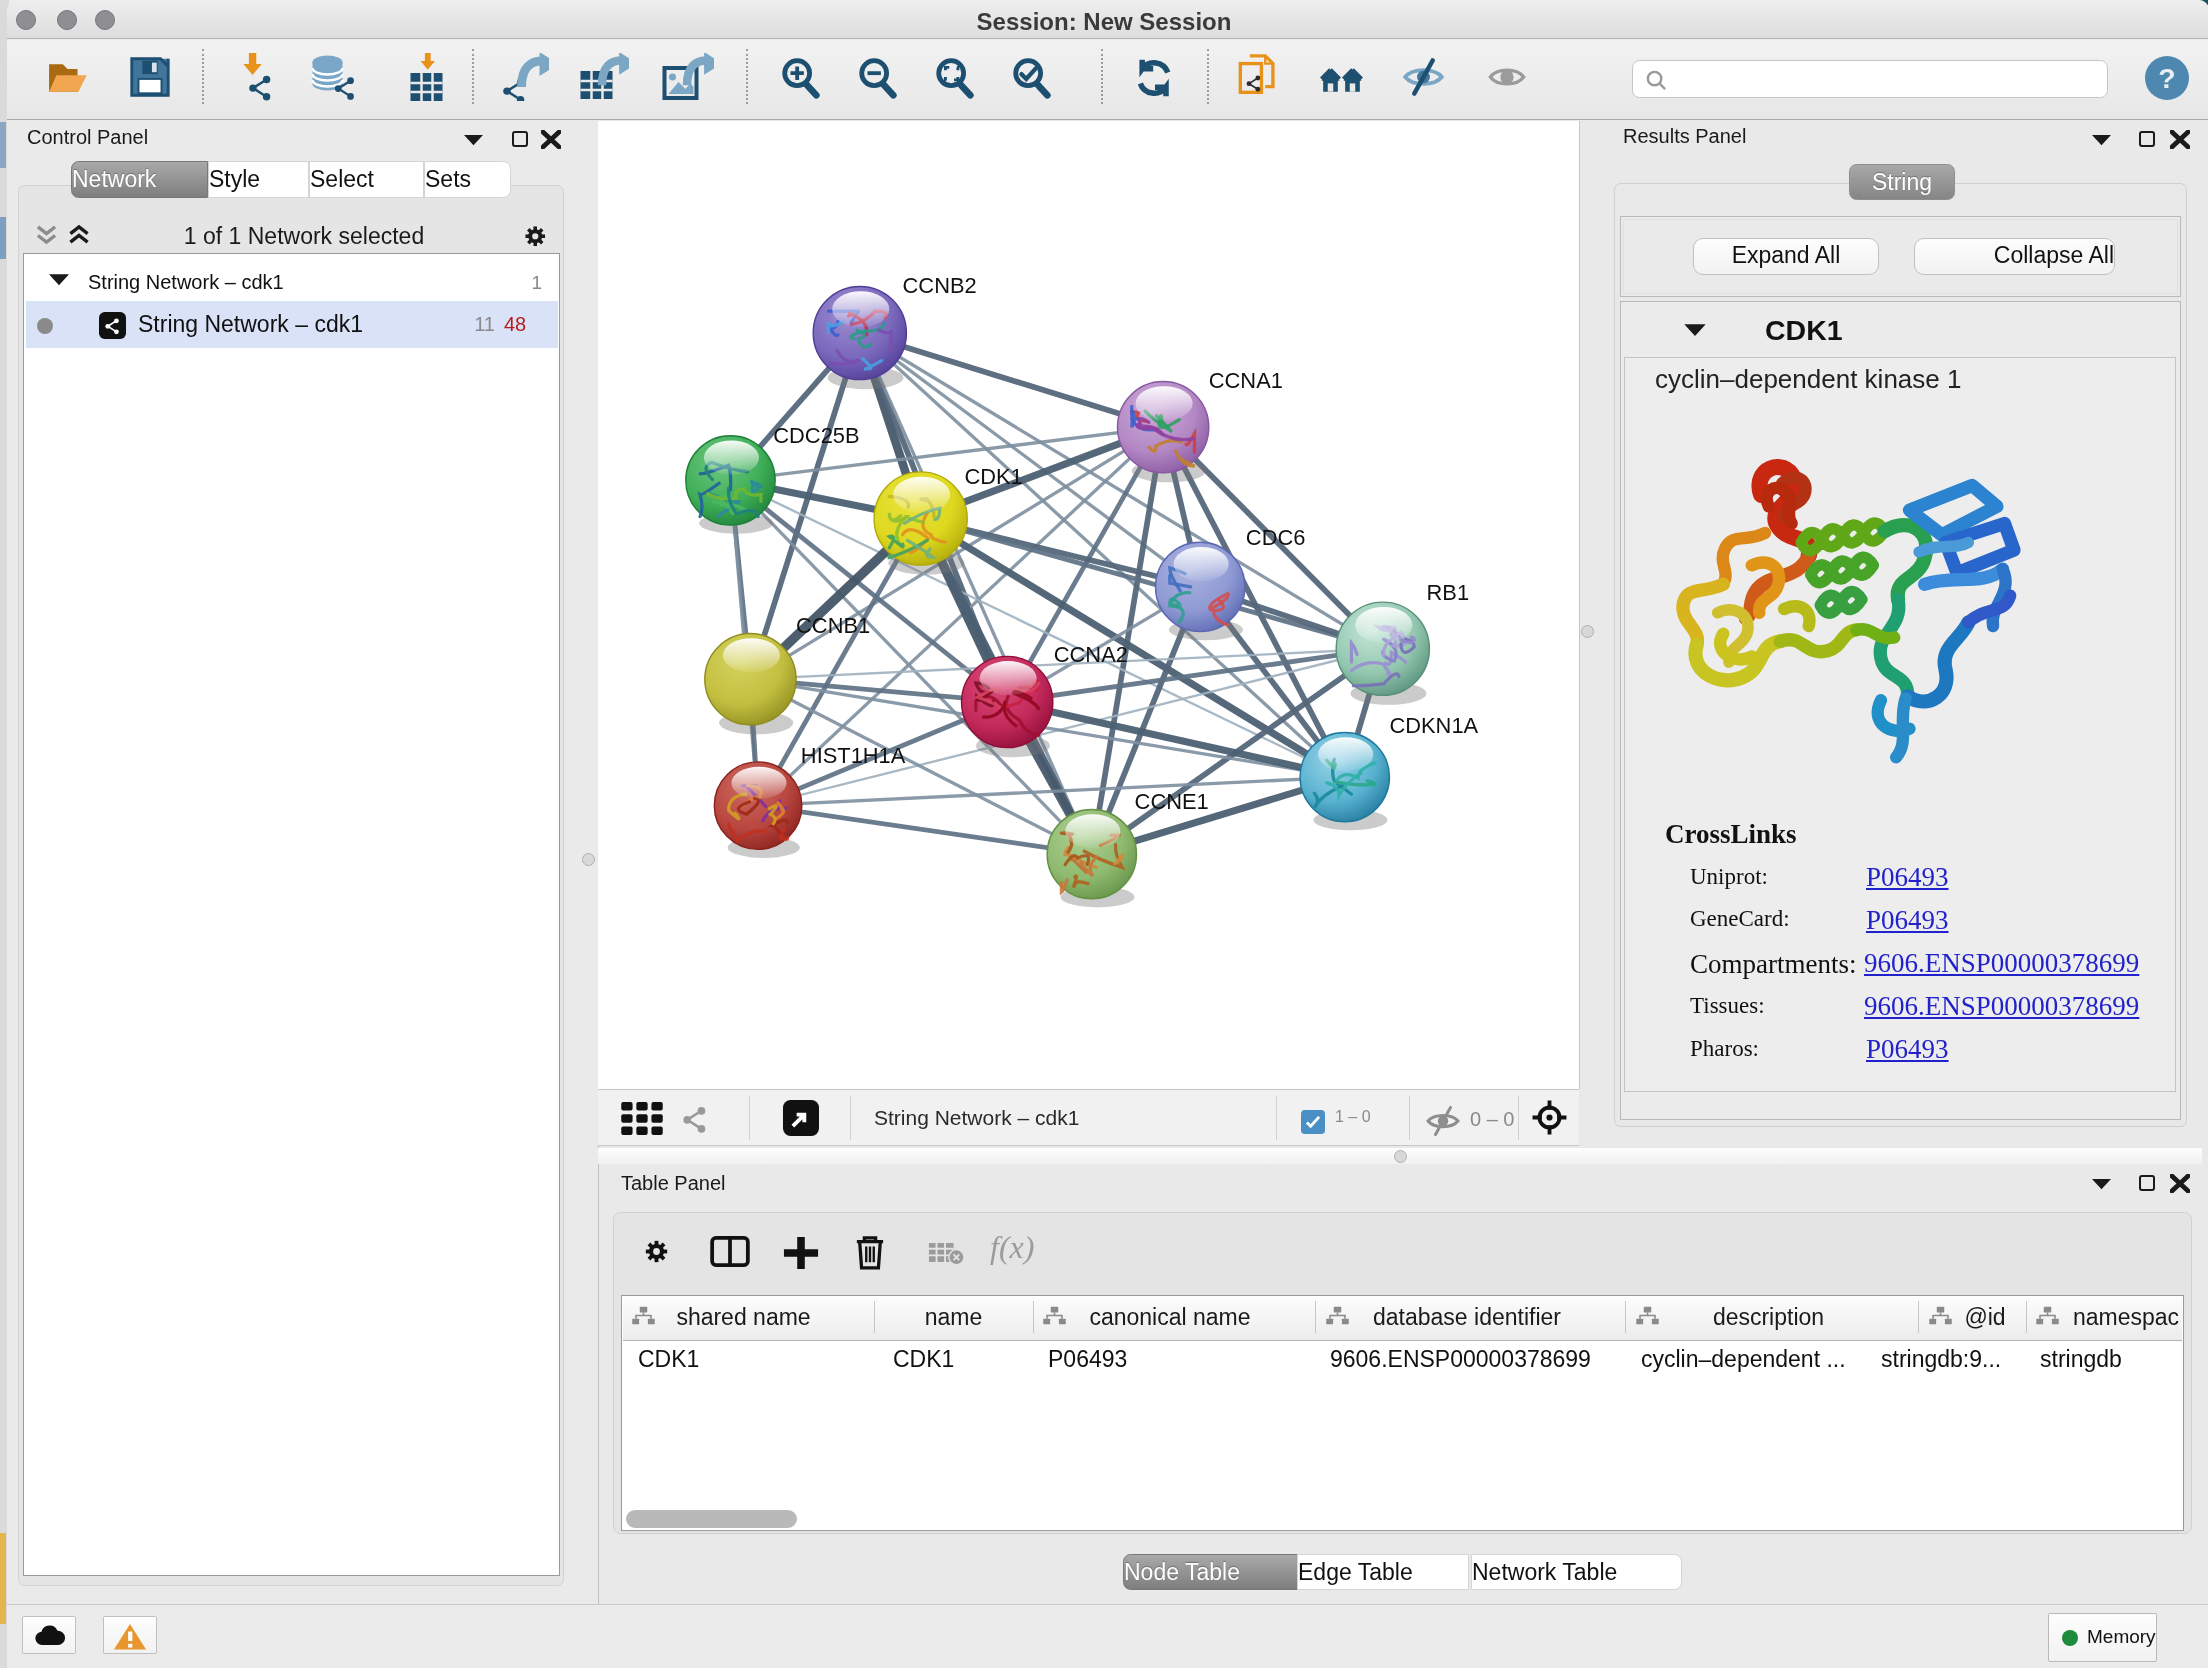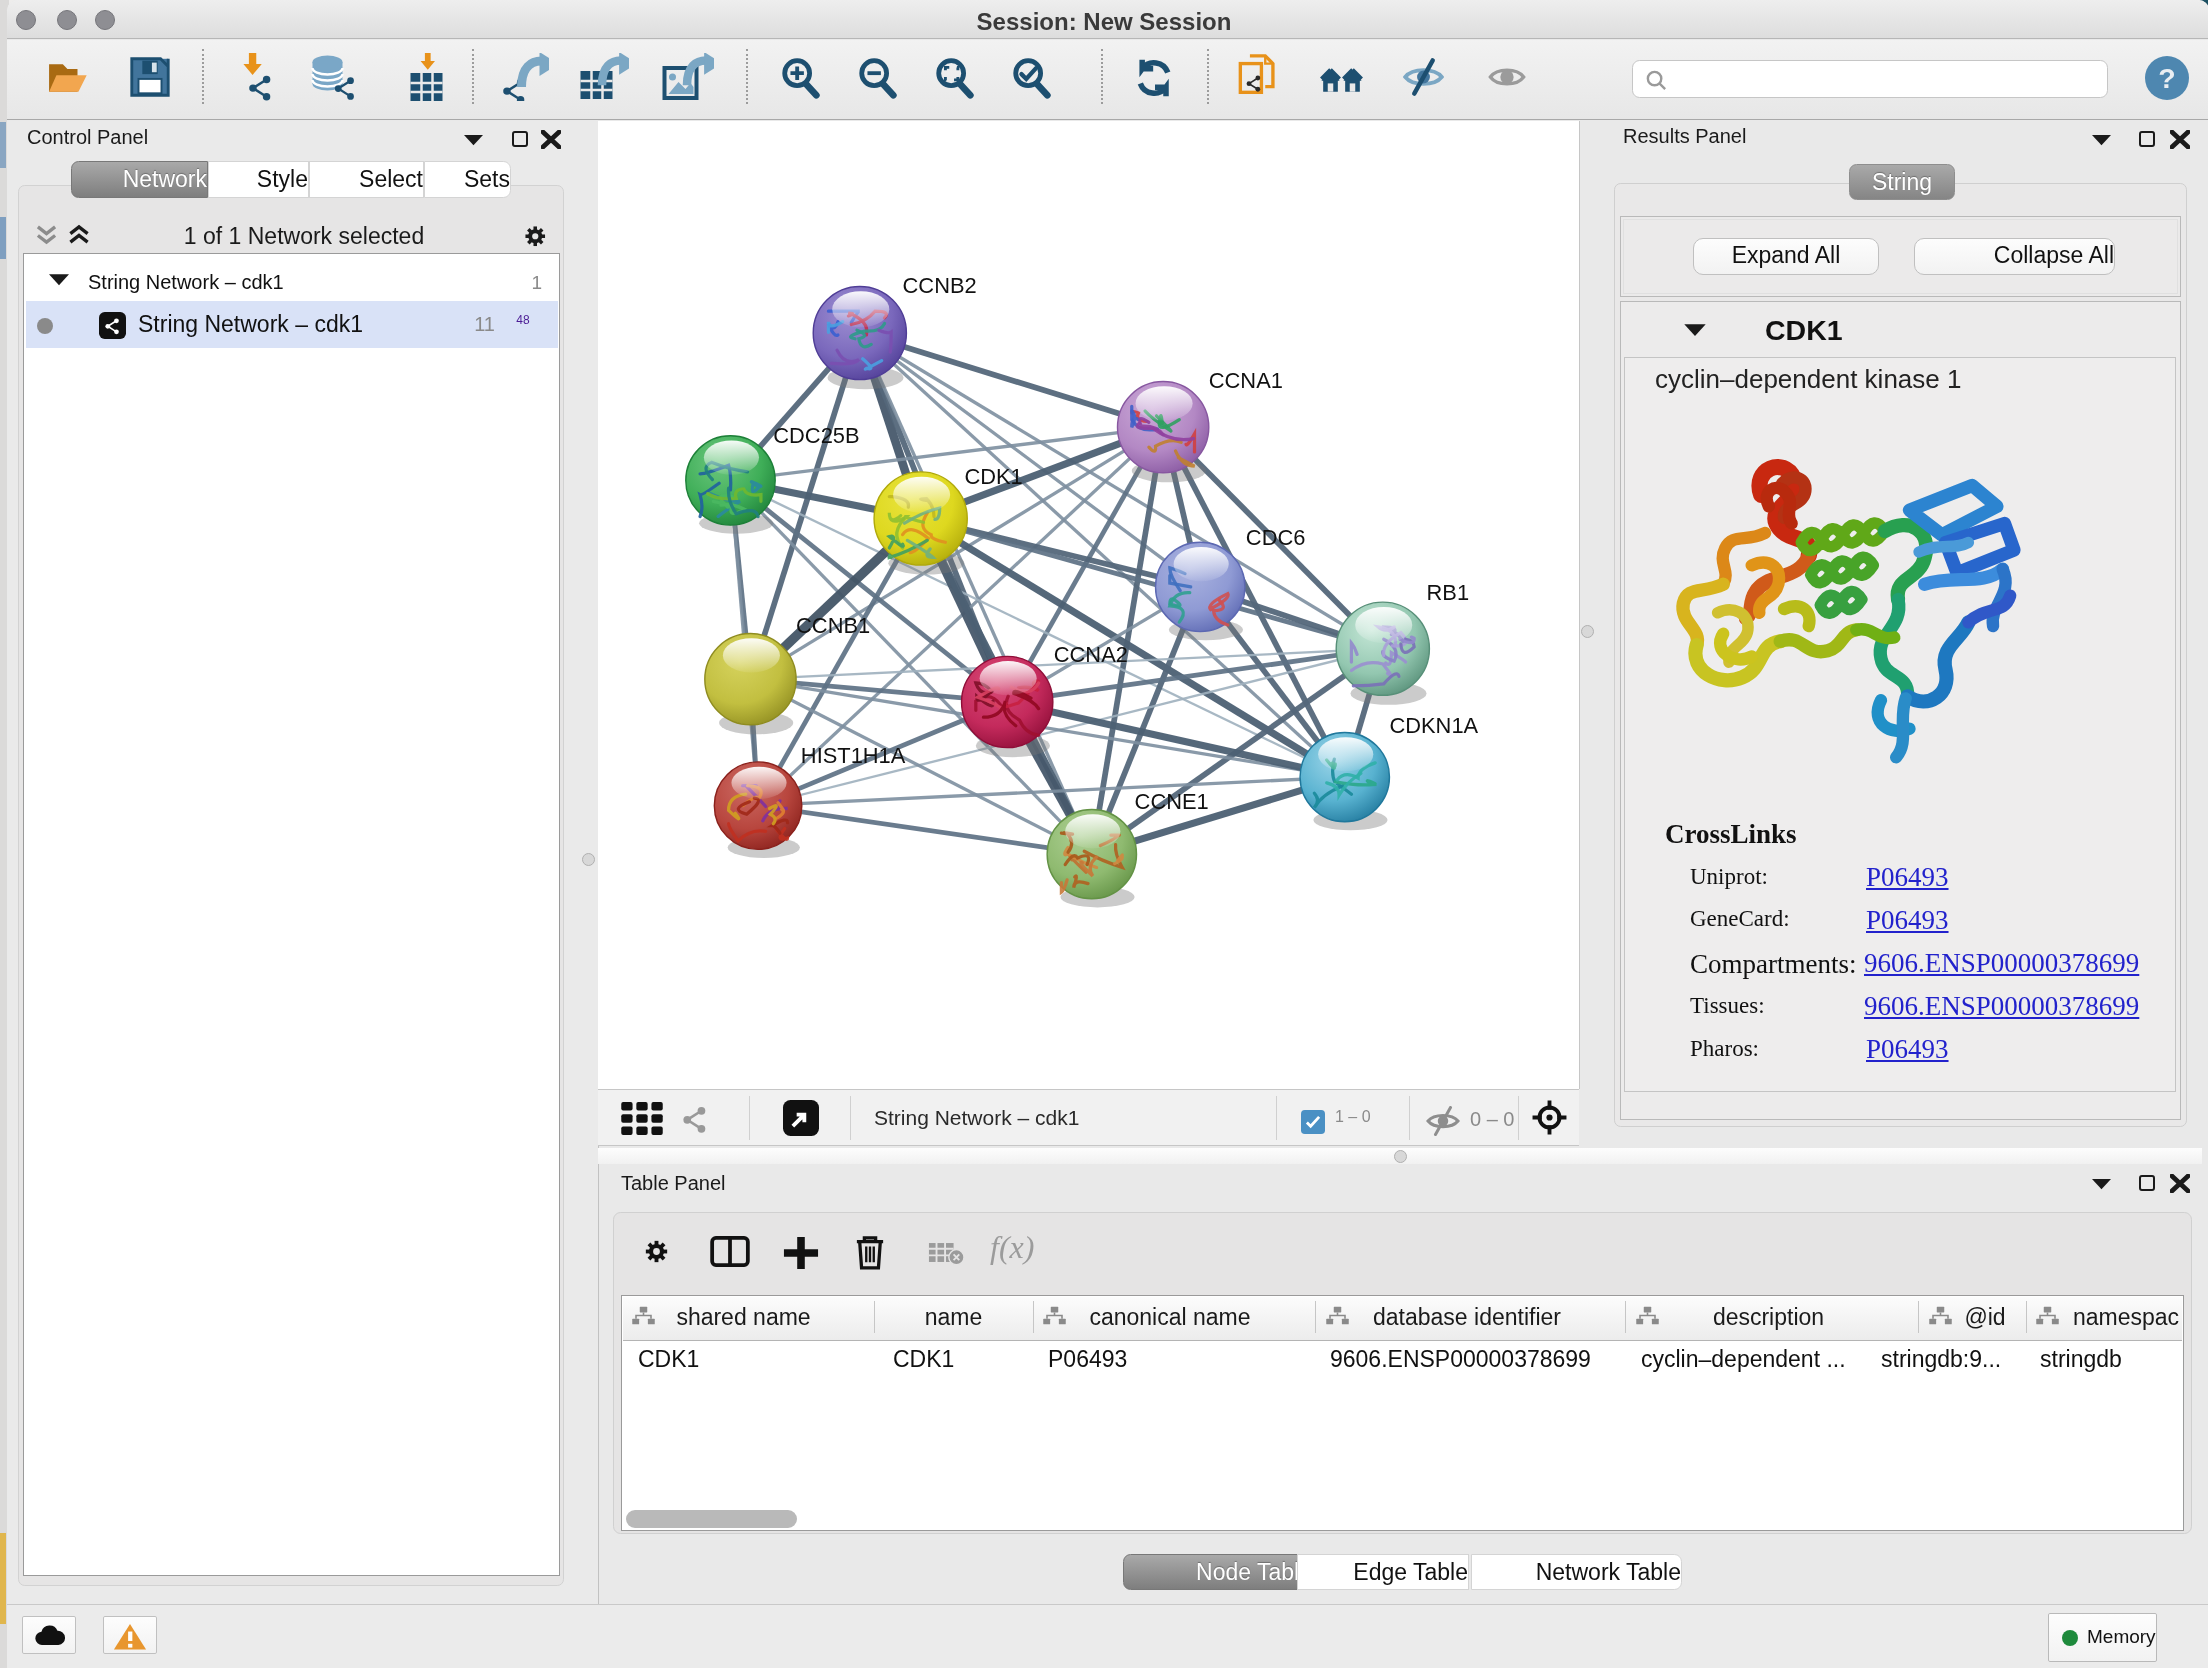--- a/index.html
+++ b/index.html
@@ -1,19 +1,19 @@
 <!DOCTYPE html>
 <html style="font-size:15px"><head><meta charset="utf-8"><style>
 * { margin:0; padding:0; box-sizing:border-box; }
 html,body { width:2208px; height:1668px; font-family:"Liberation Sans", sans-serif; background:#e9e9e9; position:relative; overflow:hidden; }
 .abs { position:absolute; }
 .tsep { position:absolute; top:49px; height:55px; border-left:2.9px dotted #9c9c9c; }
 .panel-title { font-size:20px; color:#1a1a1a; }
 .wbtn { position:absolute; background:linear-gradient(#fdfdfd,#f2f2f2); border:1.9px solid #c0c0c0; border-radius:10px; }
-.tab { position:absolute; top:0; height:37px; background:#ffffff; border:1px solid #d4d4d4; color:#111; font-size:23px; text-align:right; line-height:35px; }
+.tab { position:absolute; top:0; height:37px; background:#ffffff; border:1px solid #d4d4d4; color:#111; font-size:23px; text-align:left; line-height:35px; }
 .tabsel { background:linear-gradient(#a9a9a9,#7e7e7e); color:#ffffff; border:1px solid #787878; text-shadow:0 -1px 1px rgba(0,0,0,0.3); }
 .serif { font-family:"Liberation Serif", serif; }
 a.lk { color:#2222cc; text-decoration:underline; }
 </style></head>
 <body>
 
 <div class="abs" style="left:0;top:0;width:2208px;height:13.3px;background:#eeedec"></div>
 <div class="abs" style="left:0;top:0;width:8.6px;height:1668px;background:#dbdad9"></div>
 <div class="abs" style="left:0;top:122px;width:5.7px;height:46px;background:#8aa6c2"></div>
 <div class="abs" style="left:0;top:217px;width:5.7px;height:42px;background:#7f9fc0"></div>
@@ -222,21 +222,21 @@
 <div class="abs" style="left:37px;top:318px;width:16px;height:16px;border-radius:50%;background:#8a8a8a"></div>
 <div class="abs" style="left:99px;top:312px;width:27px;height:27px;background:#111;border-radius:5.7px"></div>
 <svg class="abs" style="left:103px;top:316px" width="19" height="19" viewBox="0 0 48 48">
     <circle cx="34" cy="12" r="6" fill="#ffffff"></circle>
     <circle cx="12" cy="26" r="6" fill="#ffffff"></circle>
     <circle cx="34" cy="40" r="6" fill="#ffffff"></circle>
     <path d="M34 12 L12 26 L34 40" stroke="#ffffff" stroke-width="4" fill="none"></path>
   </svg>
 <div class="abs" style="left:138px;top:311px;font-size:23px;color:#111">String Network – cdk1</div>
 <div class="abs" style="left:457px;top:313px;width:38px;text-align:right;font-size:20px;color:#8a8a8a">11</div>
-<div class="abs" style="left:504px;top:313px;width:38px;text-align:center;font-size:12px;color:#4c1d95">48</div>
+<div class="abs" style="left:504px;top:313px;width:38px;text-align:left;font-size:20px;color:#b91c1c">48</div>
 
 <div class="abs" style="left:598px;top:121px;width:981px;height:968px;background:#ffffff"></div>
 <svg width="981" height="968" viewBox="629 127 1031 1018" style="position:absolute;left:598px;top:121px">
 <defs>
 <radialGradient id="gCCNB2" cx="0.38" cy="0.30" r="0.85">
         <stop offset="0" stop-color="#9d8fd2"></stop>
         <stop offset="0.55" stop-color="#7a68bc"></stop>
         <stop offset="0.92" stop-color="#4f3d96"></stop>
         <stop offset="1" stop-color="#4f3d96"></stop>
       </radialGradient>

